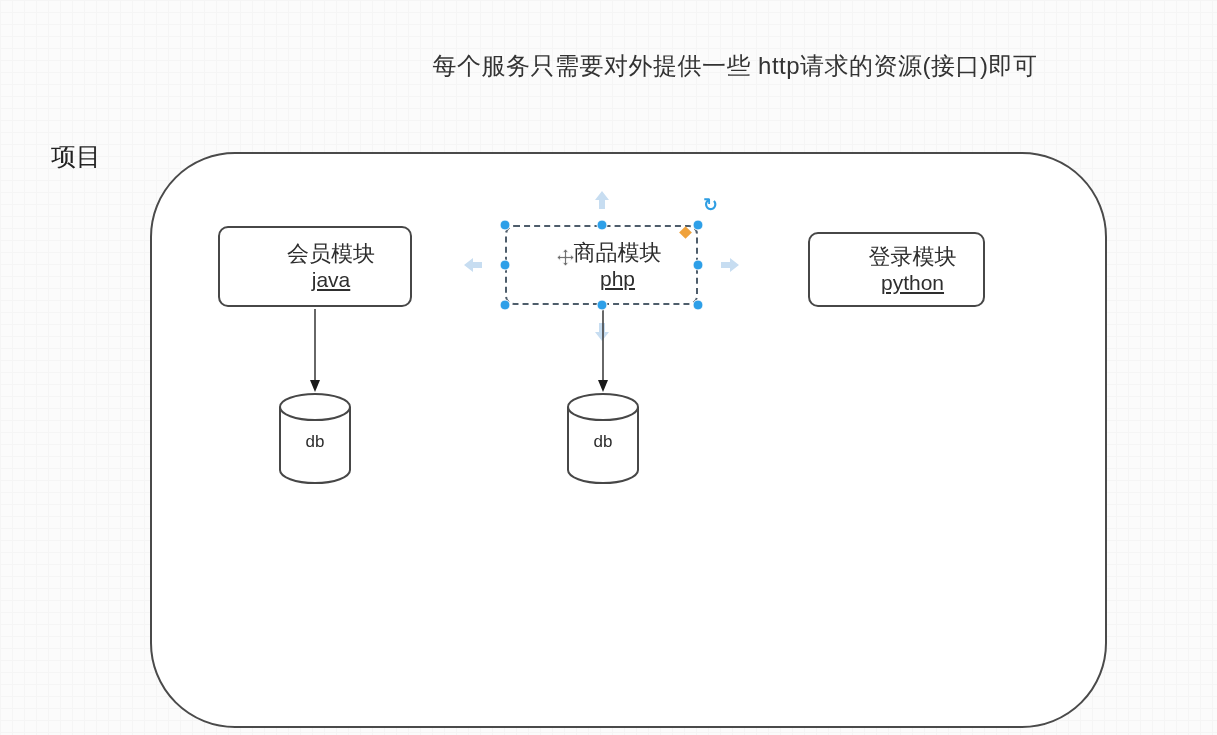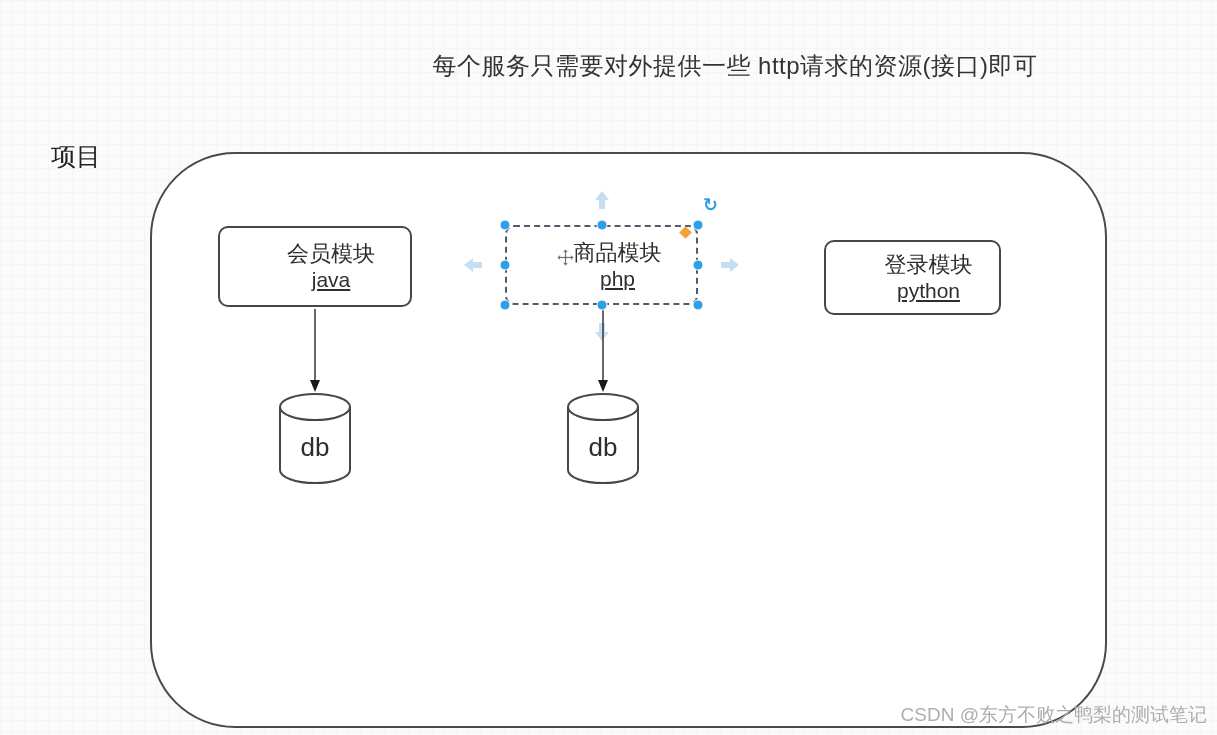--- a/index.html
+++ b/index.html
@@ -34,42 +34,42 @@
 
   .module-box {
     position:absolute; background:#fff; border:2px solid #474747;
     border-radius:10px; display:flex; flex-direction:column;
     align-items:center; justify-content:center; color:#2e2e2e;padding-left:32px;
   }
   .module-box .mod-name { font-size:22px; line-height:27px; }
   .module-box .mod-lang { font-size:21px; line-height:26px;text-decoration:underline; }
   .box-member { left:218px; top:226px; width:194px; height:81px; }
   .box-product { left:505px; top:225px; width:193px; height:80px; border:2px dashed #4e5d6b; border-radius:9px; }
-  .box-login { left:808px; top:240px; width:177px; height:75px;margin-left:16px; }
+  .box-login { left:808px; top:232px; width:177px; height:75px; }
 
   .handle {
     position:absolute; width:11px; height:11px; border-radius:50%;
     background:#2d9fe8; border:1px solid #ffffff;
     transform:translate(-50%,-50%); z-index:6;
   }
   .rotate-icon {
     position:absolute; left:703px; top:196px; z-index:6;
     font-size:18px; font-weight:bold; color:#2f9ee3; line-height:18px;
   }
   .diamond-marker {
     position:absolute; left:681px; top:228px; width:9px; height:9px;
     background:#f0a23c; transform:rotate(45deg); z-index:6;
   }
 
   .overlay-svg { position:absolute; left:0; top:0; z-index:4; pointer-events:none; }
 
   .db-shape { position:absolute; width:74px; height:94px; z-index:3; }
   .db-label {
     position:absolute; left:0; top:40px; width:74px; text-align:center;
-    font-size:26px; color:#2e2e2e;
+    font-size:17px; color:#2e2e2e;
   }
 
   .watermark {
     position:absolute; right:10px; top:702px; z-index:8;
     font-size:19px; color:#aeaeae; white-space:nowrap;
   }
 
   .move-cursor { position:absolute; left:557px; top:249px; z-index:7; }
 </style>
 </head>
@@ -149,15 +149,14 @@
   </div>
 
   <div class="db-shape" style="left:566px; top:392px;">
     <svg width="74" height="94" viewBox="0 0 74 94">
       <path d="M2 15 a35 13 0 0 1 70 0 v63 a35 13 0 0 1 -70 0 z" fill="#ffffff" stroke="#474747" stroke-width="2"></path>
       <path d="M2 15 a35 13 0 0 0 70 0" fill="none" stroke="#474747" stroke-width="2"></path>
     </svg>
     <div class="db-label">db</div>
   </div>
 
-  <div class="watermark">CSDN @东方不败之鸭梨的测试笔记</div>
 
 </div>
 
 </body></html>

